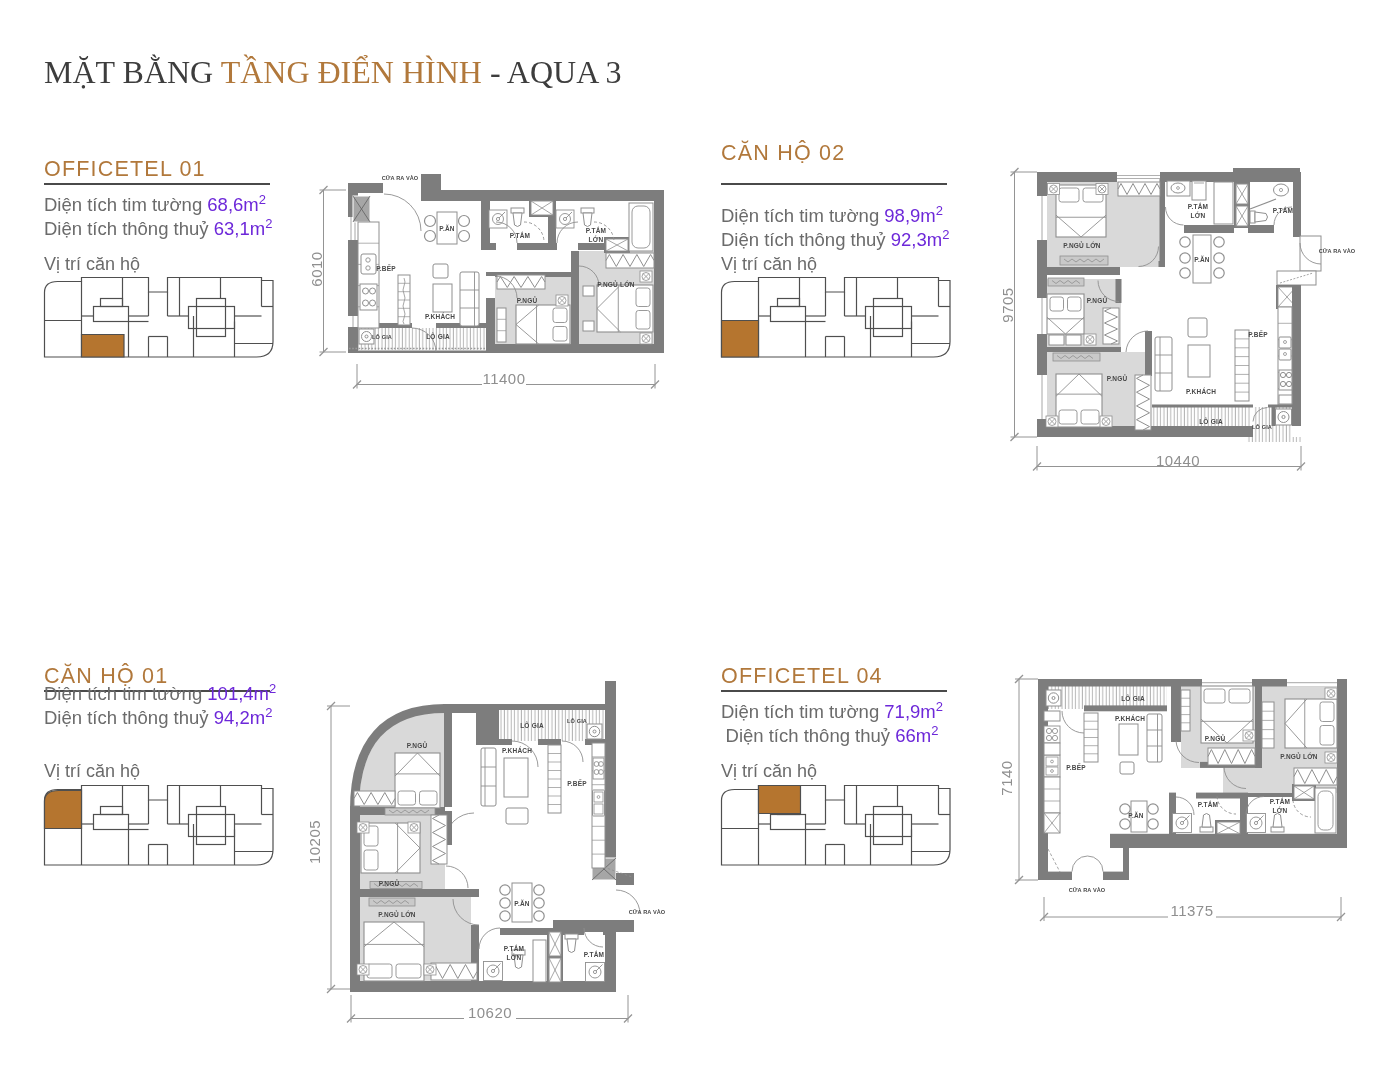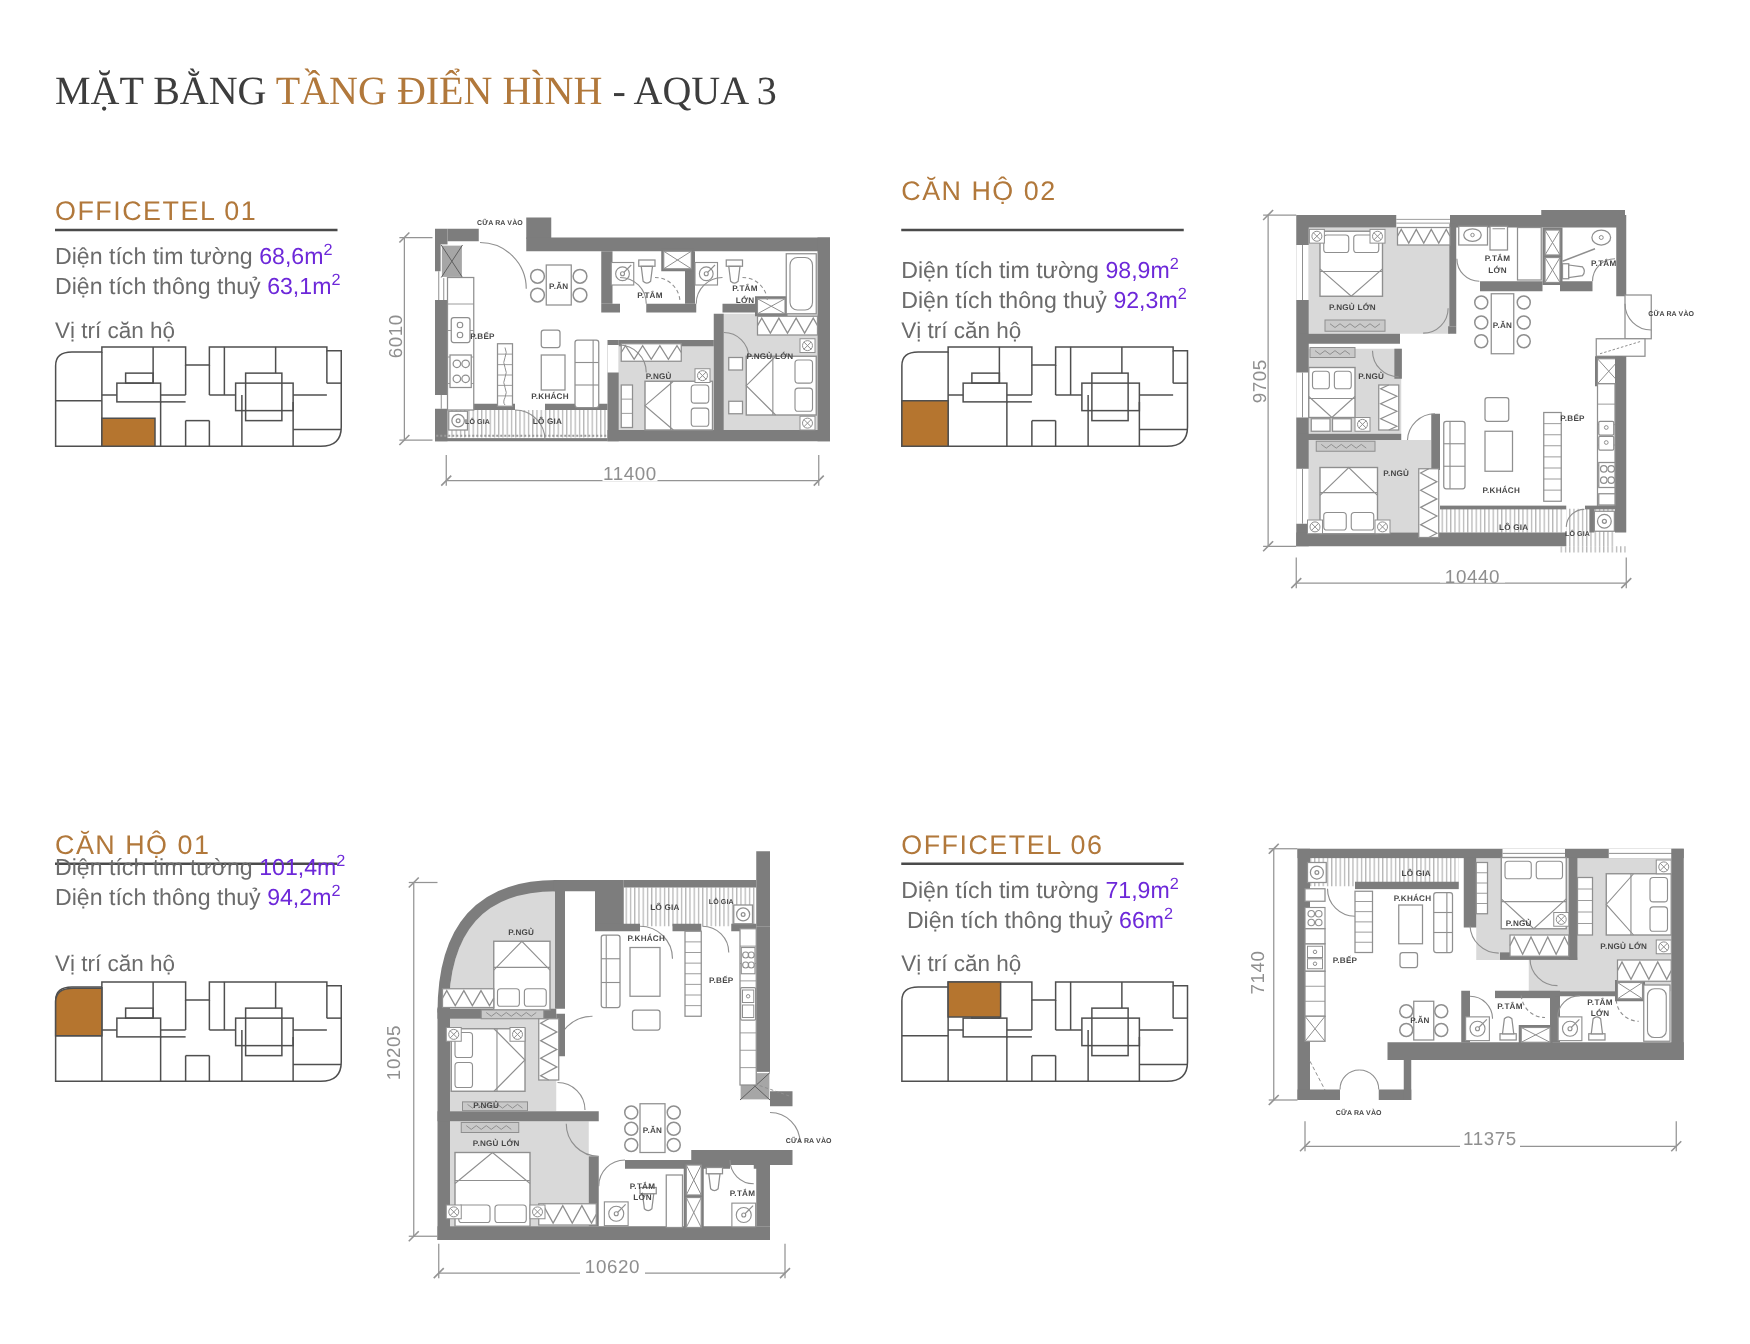--- a/index.html
+++ b/index.html
@@ -41,21 +41,21 @@
 <div class="abs vitri" style="left:721px;top:254px;">Vị trí căn hộ</div>
 
 <h2 class="sec abs" style="left:44px;top:664px;">CĂN HỘ 01</h2>
 
 <div class="abs rule" style="left:44px;top:690px;width:226px;"></div>
 
 <div class="abs areas" style="left:44px;top:680px;">Diện tích tim tường <span class="num">101,4m<sup>2</sup></span><br>Diện tích thông thuỷ <span class="num">94,2m<sup>2</sup></span></div>
 
 <div class="abs vitri" style="left:44px;top:761px;">Vị trí căn hộ</div>
 
-<h2 class="sec abs" style="left:721px;top:664px;">OFFICETEL 06</h2>
+<h2 class="sec abs" style="left:721px;top:664px;">OFFICETEL 04</h2>
 
 <div class="abs rule" style="left:721px;top:690px;width:226px;"></div>
 
 <div class="abs areas" style="left:721px;top:698px;text-align:center;">Diện tích tim tường <span class="num">71,9m<sup>2</sup></span><br>Diện tích thông thuỷ <span class="num">66m<sup>2</sup></span></div>
 
 <div class="abs vitri" style="left:721px;top:761px;">Vị trí căn hộ</div>
 
 <svg class="abs" style="left:43px;top:277px;width:233px;height:82px;" viewBox="0 0 233 82">
 <g stroke="#4f4f4f" stroke-width="1.2" fill="none" transform="translate(1.5,0.5)">
 

